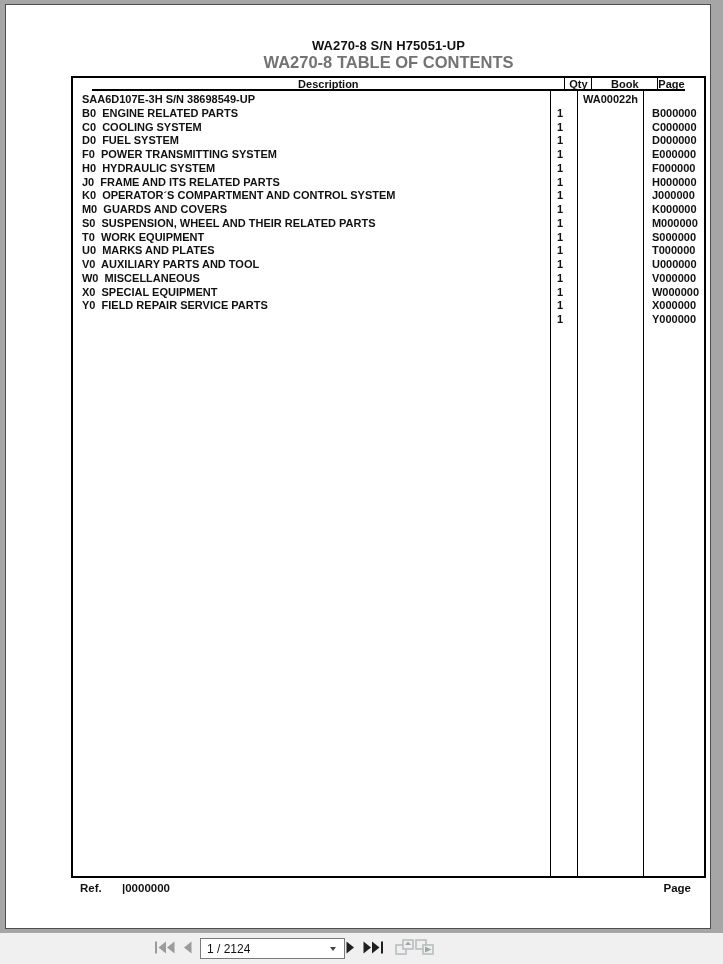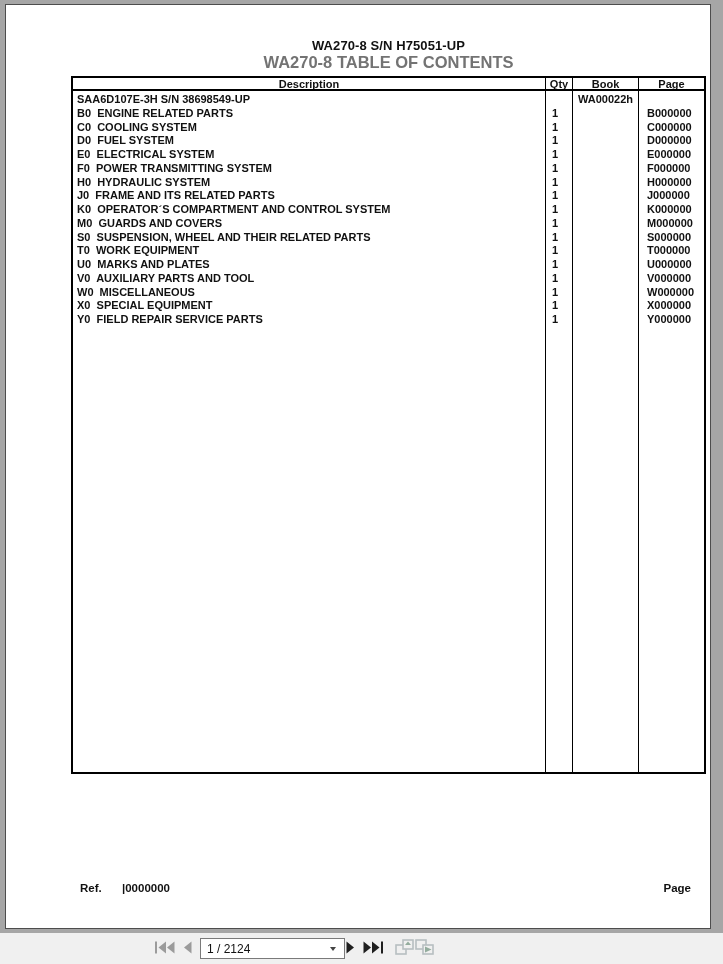--- a/index.html
+++ b/index.html
@@ -25,24 +25,25 @@
     position:absolute; left:65px; top:33px; width:635px;
     text-align:center; font-size:13px; font-weight:bold; color:#111;
     letter-spacing:0.1px;
   }
   .doc-title-2 {
     position:absolute; left:65px; top:48px; width:635px;
     text-align:center; font-size:16.5px; font-weight:bold; color:#737373;
   }
 
   .toc-table {
-    position:absolute; left:65px; top:71px; width:635px; height:698px;
+    position:absolute; left:65px; top:71px; width:635px; height:802px;
     border:2px solid #000;
     display:flex; flex-direction:column;
     color:#111;
+    align-items:center;
   }
   .toc-head {
     display:flex; height:13px; border-bottom:2px solid #000;
     font-size:11px; font-weight:bold;
   }
   .toc-head .hcell { line-height:12px; text-align:center; overflow:hidden; }
   .h-desc { width:472px; }
   .h-qty  { width:27px; border-left:1px solid #000; }
   .h-book { width:66px; border-left:1px solid #000; }
   .h-page { flex:1;     border-left:1px solid #000; }
@@ -111,21 +112,20 @@
         <div class="hcell h-qty">Qty</div>
         <div class="hcell h-book">Book</div>
         <div class="hcell h-page">Page</div>
       </div>
       <div class="toc-body">
         <div class="col col-desc">
             <div class="cell-line">SAA6D107E-3H S/N 38698549-UP</div>
             <div class="cell-line">B0  ENGINE RELATED PARTS</div>
             <div class="cell-line">C0  COOLING SYSTEM</div>
             <div class="cell-line">D0  FUEL SYSTEM</div>
-            <div class="cell-line">E0  ELECTRICAL SYSTEM</div>
             <div class="cell-line">F0  POWER TRANSMITTING SYSTEM</div>
             <div class="cell-line">H0  HYDRAULIC SYSTEM</div>
             <div class="cell-line">J0  FRAME AND ITS RELATED PARTS</div>
             <div class="cell-line">K0  OPERATOR´S COMPARTMENT AND CONTROL SYSTEM</div>
             <div class="cell-line">M0  GUARDS AND COVERS</div>
             <div class="cell-line">S0  SUSPENSION, WHEEL AND THEIR RELATED PARTS</div>
             <div class="cell-line">T0  WORK EQUIPMENT</div>
             <div class="cell-line">U0  MARKS AND PLATES</div>
             <div class="cell-line">V0  AUXILIARY PARTS AND TOOL</div>
             <div class="cell-line">W0  MISCELLANEOUS</div>

